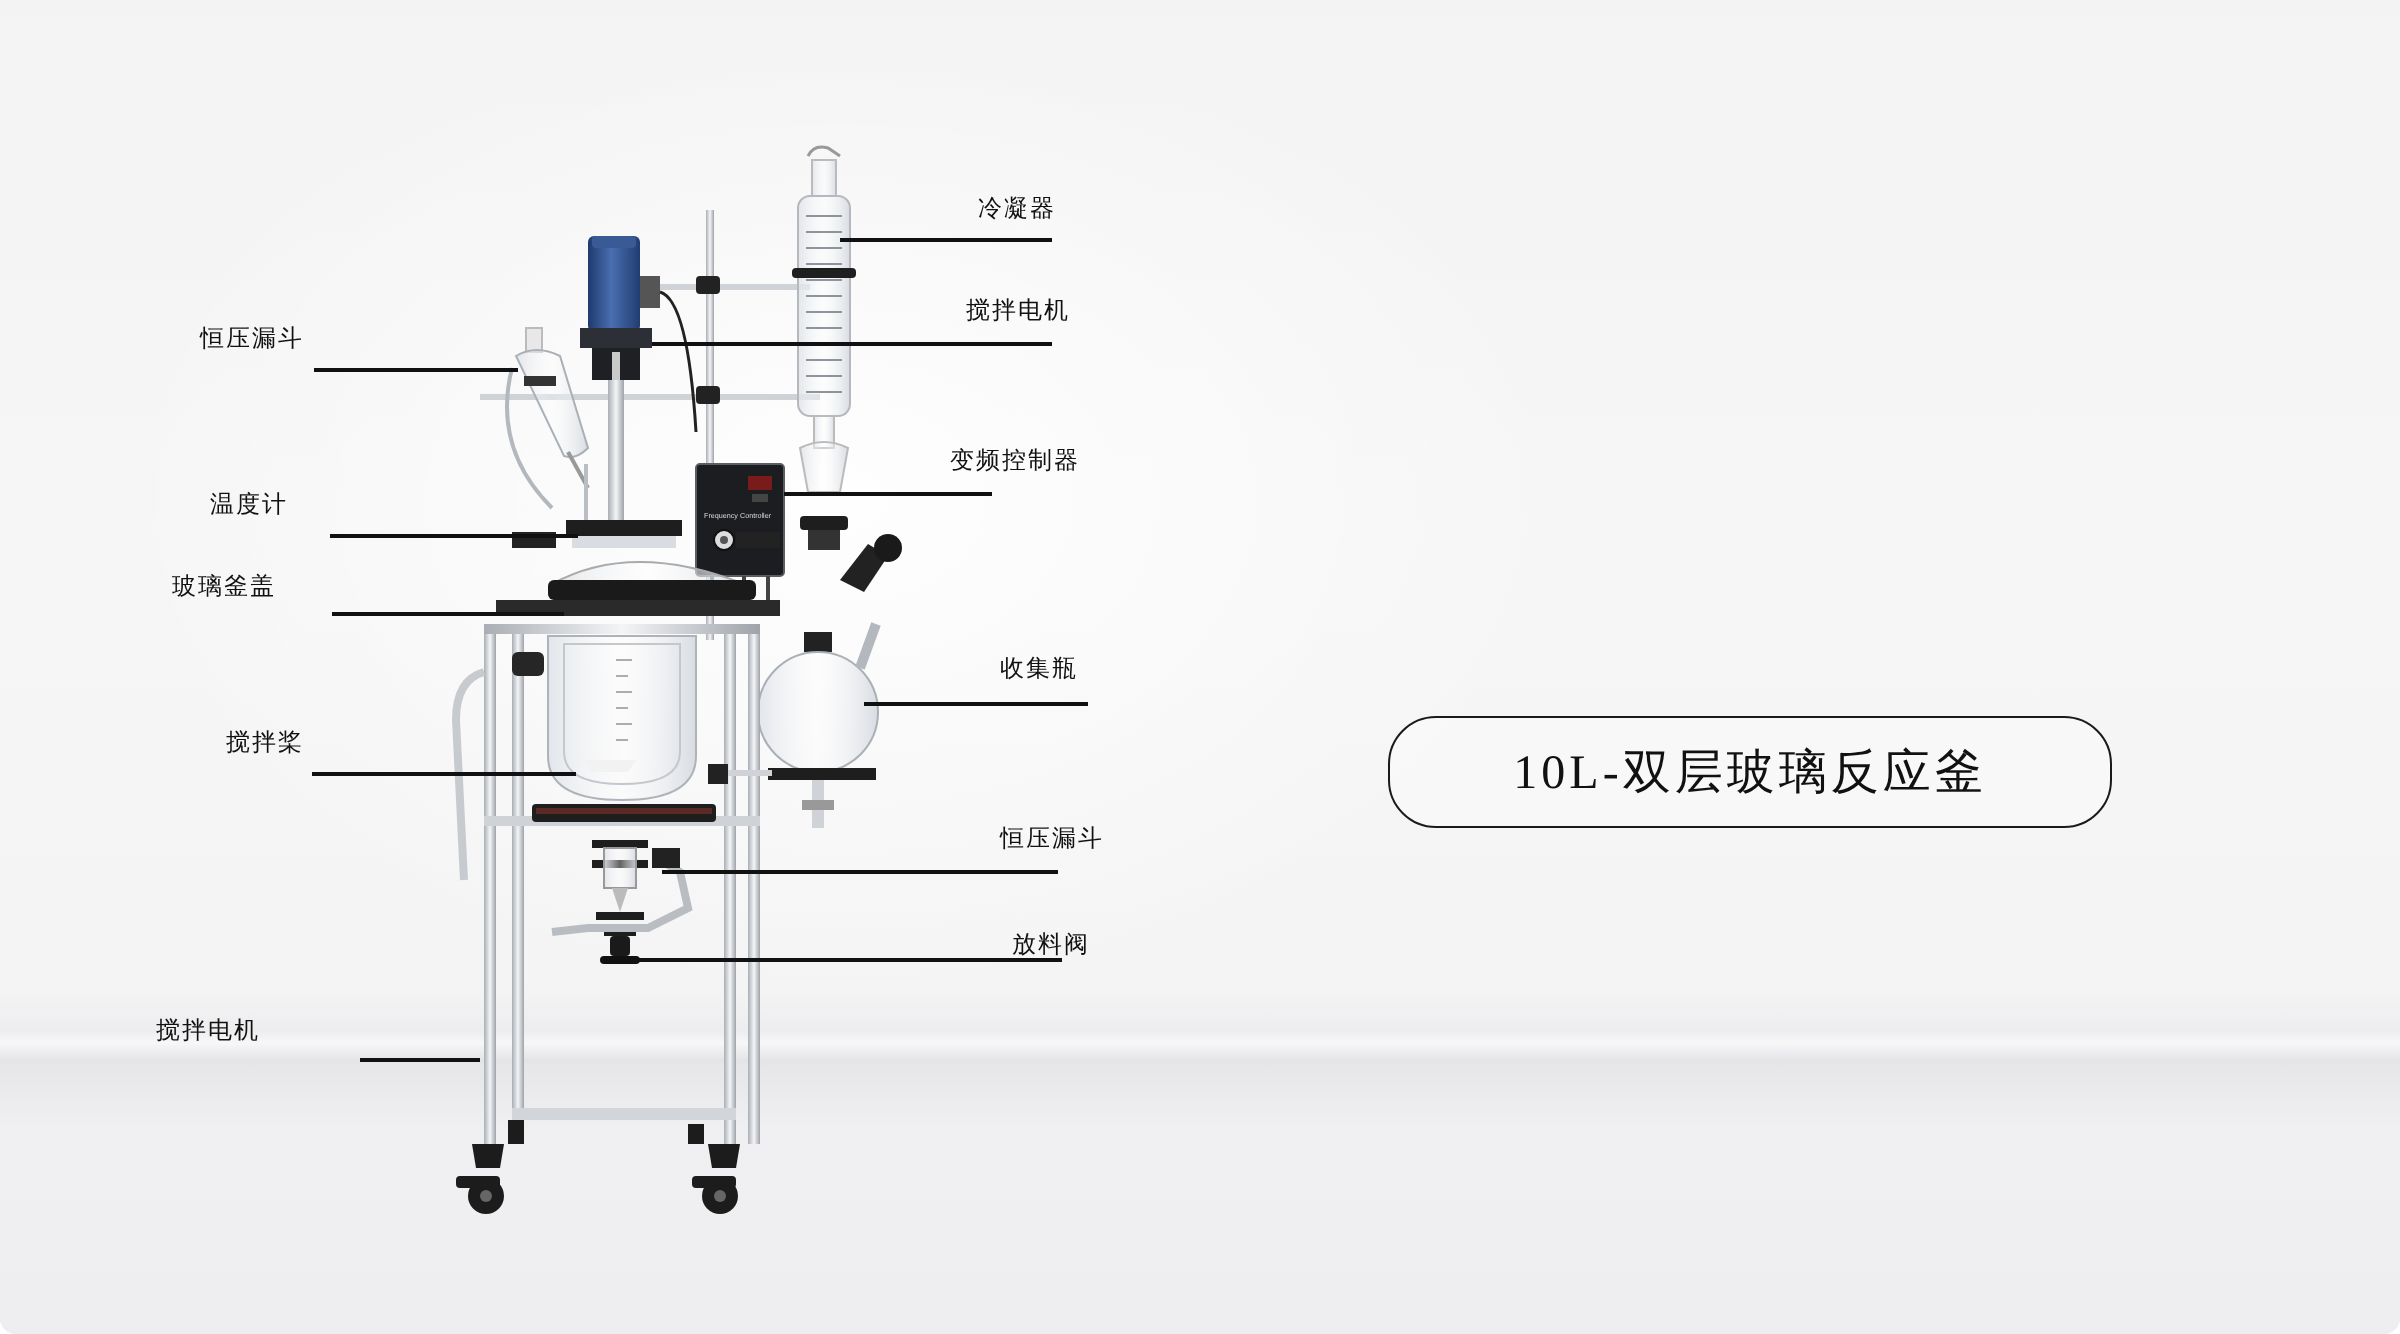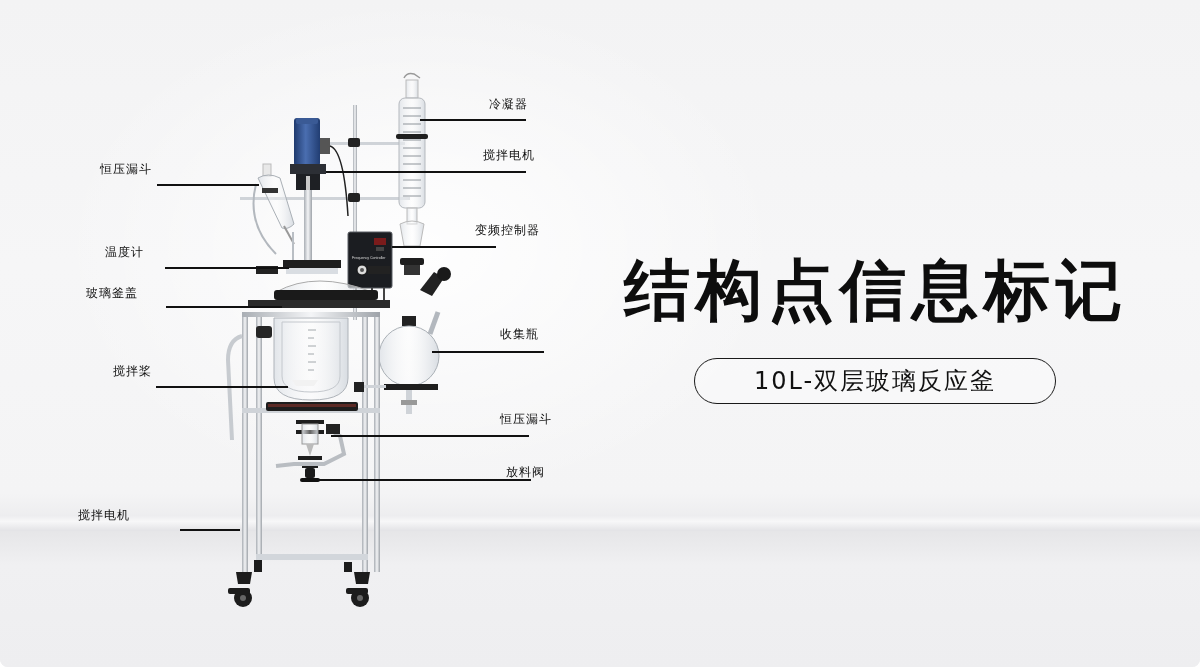--- a/index.html
+++ b/index.html
@@ -24,24 +24,24 @@
   .label {
     position:absolute; font-size:12px; color:#111; white-space:nowrap; letter-spacing:1px; line-height:24px;
   }
   .leader { position:absolute; height:2px; background:#111; }
   .machine { position:absolute; left:0; top:0; }
   .title {
     position:absolute; left:624px; top:246px; width:510px; font-size:66px; font-weight:bold;
     color:#0d0d0d; letter-spacing:6px; line-height:90px; white-space:nowrap;
   }
   .subtitle-pill {
-    position:absolute; left:694px; top:358px; width:362px; height:46px;
+    position:absolute; left:694px; top:358px; width:362px; height:56px;
     border:1.5px solid #1a1a1a; border-radius:24px; box-sizing:border-box;
     display:flex; align-items:center; justify-content:center;
-    font-size:24px; color:#111; letter-spacing:2px; background:rgba(255,255,255,0.35);
+    font-size:24px; color:#111; letter-spacing:2px; background:rgba(255,255,255,0.35);font-family:Liberation Serif, serif;
   }
 </style>
 </head>
 <body>
 
 <div class="canvas">
   <div class="wall-glow"></div>
   <div class="baseboard"></div>
   <div class="floor"></div>
 
@@ -217,17 +217,16 @@
 
   <div class="label" style="left:500px; top:407px;">恒压漏斗</div>
   <div class="leader" style="left:331px; top:435px; width:198px;"></div>
 
   <div class="label" style="left:506px; top:449px;margin-top:11px;">放料阀</div>
   <div class="leader" style="left:303px; top:479px; width:228px;"></div>
 
   <div class="label" style="left:78px; top:503px;">搅拌电机</div>
   <div class="leader" style="left:180px; top:529px; width:60px;"></div>
 
-  <div class="title">结构点信息标记</div>
   <div class="subtitle-pill">
     <span>10L-双层玻璃反应釜</span>
   </div>
 </div>
 
 </body></html>

